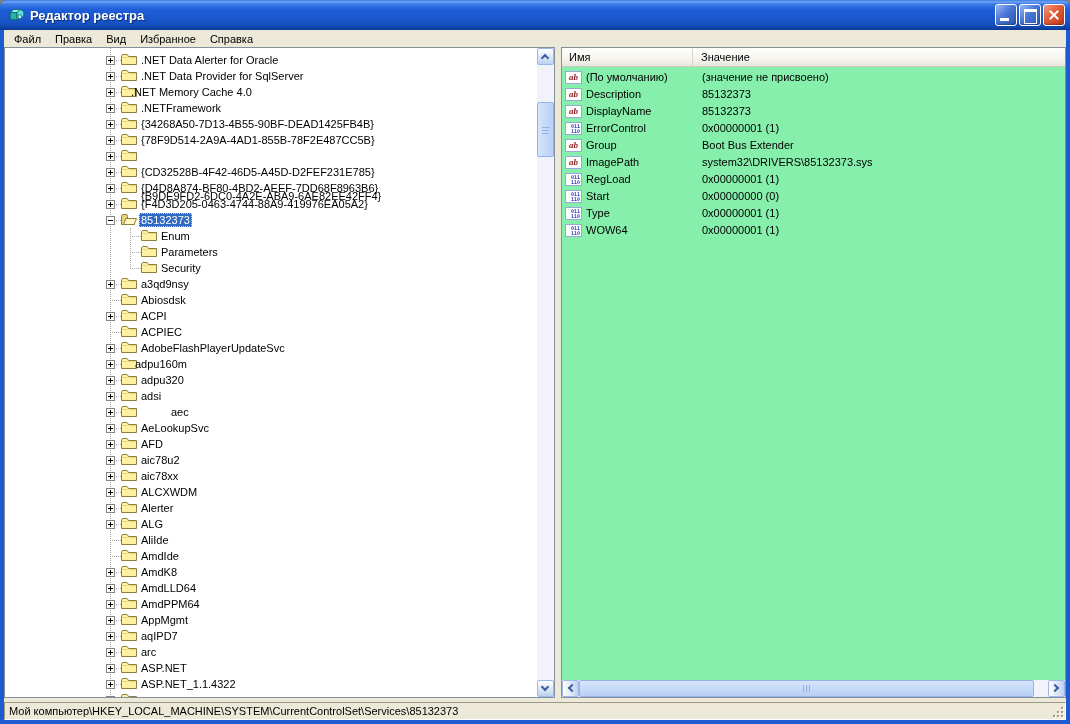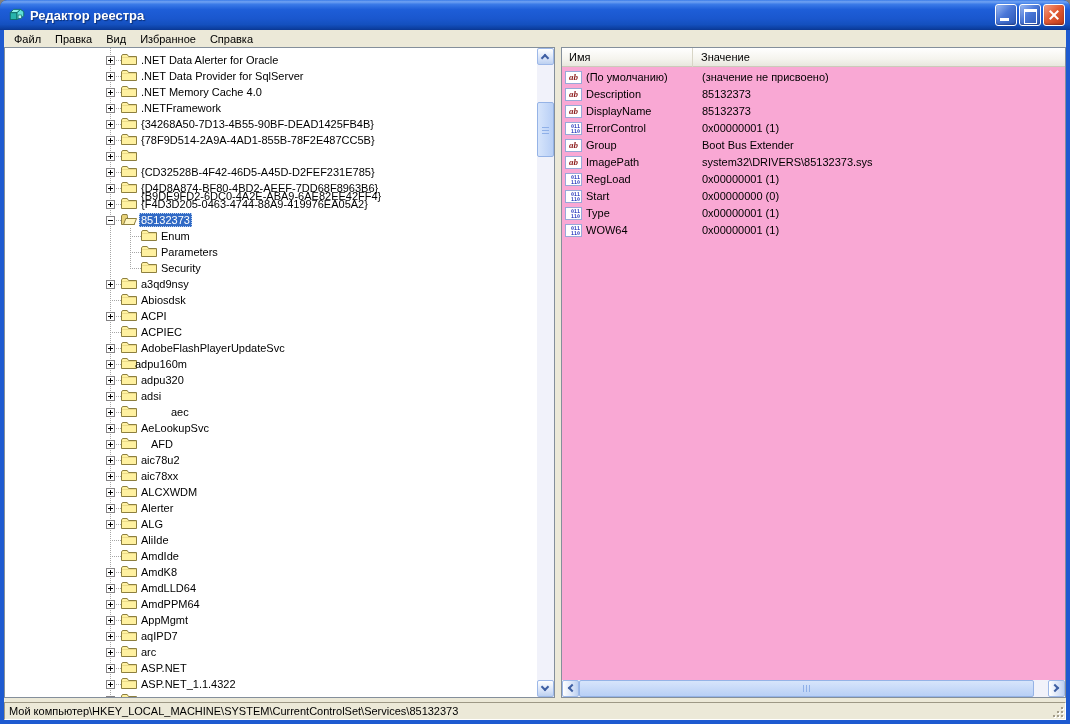--- a/index.html
+++ b/index.html
@@ -36,21 +36,21 @@
   .tree-row{position:absolute;left:0;right:0;height:16px;}
   .stub{position:absolute;top:8px;height:1px;background-image:linear-gradient(90deg,#A6A6A6 1px,transparent 1px);background-size:2px 1px;}
   .ebox{position:absolute;top:4px;width:9px;height:9px;background:#fff;border:1px solid #848284;}
   .ebox::before{content:'';position:absolute;left:1px;top:3px;width:5px;height:1px;background:#000;}
   .ebox.plus::after{content:'';position:absolute;left:3px;top:1px;width:1px;height:5px;background:#000;}
   .folder{position:absolute;top:1px;width:16px;height:13px;}
   .tlabel{position:absolute;top:1px;height:14px;line-height:14px;padding:0 2px;white-space:nowrap;color:#000;}
   .tree-row.selected .tlabel{background:#316AC5;color:#fff;outline:1px dotted #B8D0F0;outline-offset:-1px;}
   .splitter{position:absolute;left:551px;width:6px;top:0;bottom:0;}
   
-  .right-pane{position:absolute;left:557px;right:0;top:0;bottom:0;background:#f9a8d4;border:1px solid #848F9B;}
+  .right-pane{position:absolute;left:557px;right:0;top:0;bottom:0;background:#86efac;border:1px solid #848F9B;}
   .lv-header{position:absolute;top:0;left:0;right:0;height:19px;font-size:11px;
     background:linear-gradient(180deg,#FFFFFF,#F5F4EE 60%,#E8E7DE);border-bottom:1px solid #CCCABA;}
   .col{position:absolute;top:0;height:19px;line-height:19px;padding-left:7px;color:#000;}
   .col-name{left:0;width:131px;border-right:1px solid #D8D5C6;}
   .col-value{left:132px;right:0;}
   .lv-rows{position:absolute;top:19px;left:0;right:0;bottom:17px;overflow:hidden;font-size:11px;}
   .val-row{position:absolute;left:0;right:0;height:17px;}
   .vicon{position:absolute;left:3px;top:2px;width:17px;height:13px;border:1px solid #98A8D8;background:#fff;
     color:#8B1A1A;font:italic bold 9px/10px "Liberation Serif",serif;text-align:center;overflow:hidden;}
   .vicon.dw{font-style:normal;}
@@ -143,21 +143,21 @@
                 </svg></span>
               <span class="tlabel" style="left: 134px;">.NET Data Provider for SqlServer</span>
             </div>
             <div class="tree-row" style="top: 36px;">
               <span class="stub" style="left: 105px; width: 12px;"></span>
               <span class="ebox plus" style="left: 101px;"></span>
               <span class="folder" style="left: 116px;"><svg width="16" height="13" viewBox="0 0 16 13">
                   <path d="M0.5 3 L0.5 11.5 L15.5 11.5 L15.5 3.5 L7.5 3.5 L6.2 1.5 L1.5 1.5 Z" fill="#FFF1A0" stroke="#8D7F3F"></path>
                   <path d="M1 4.5 L15 4.5" stroke="#EBDA8A" fill="none"></path>
                 </svg></span>
-              <span class="tlabel" style="left: 134px; text-align: center;">.NET Memory Cache 4.0</span>
+              <span class="tlabel" style="left: 124px; text-align: center;">.NET Memory Cache 4.0</span>
             </div>
             <div class="tree-row" style="top: 52px;">
               <span class="stub" style="left: 105px; width: 12px;"></span>
               <span class="ebox plus" style="left: 101px;"></span>
               <span class="folder" style="left: 116px;"><svg width="16" height="13" viewBox="0 0 16 13">
                   <path d="M0.5 3 L0.5 11.5 L15.5 11.5 L15.5 3.5 L7.5 3.5 L6.2 1.5 L1.5 1.5 Z" fill="#FFF1A0" stroke="#8D7F3F"></path>
                   <path d="M1 4.5 L15 4.5" stroke="#EBDA8A" fill="none"></path>
                 </svg></span>
               <span class="tlabel" style="left: 134px;">.NETFramework</span>
             </div>
@@ -336,21 +336,21 @@
                 </svg></span>
               <span class="tlabel" style="left: 134px;">AeLookupSvc</span>
             </div>
             <div class="tree-row" style="top: 388px;">
               <span class="stub" style="left: 105px; width: 12px;"></span>
               <span class="ebox plus" style="left: 101px;"></span>
               <span class="folder" style="left: 116px;"><svg width="16" height="13" viewBox="0 0 16 13">
                   <path d="M0.5 3 L0.5 11.5 L15.5 11.5 L15.5 3.5 L7.5 3.5 L6.2 1.5 L1.5 1.5 Z" fill="#FFF1A0" stroke="#8D7F3F"></path>
                   <path d="M1 4.5 L15 4.5" stroke="#EBDA8A" fill="none"></path>
                 </svg></span>
-              <span class="tlabel" style="left: 144px;">AFD</span>
+              <span class="tlabel" style="left: 134px;">AFD</span>
             </div>
             <div class="tree-row" style="top: 404px;">
               <span class="stub" style="left: 105px; width: 12px;"></span>
               <span class="ebox plus" style="left: 101px;"></span>
               <span class="folder" style="left: 116px;"><svg width="16" height="13" viewBox="0 0 16 13">
                   <path d="M0.5 3 L0.5 11.5 L15.5 11.5 L15.5 3.5 L7.5 3.5 L6.2 1.5 L1.5 1.5 Z" fill="#FFF1A0" stroke="#8D7F3F"></path>
                   <path d="M1 4.5 L15 4.5" stroke="#EBDA8A" fill="none"></path>
                 </svg></span>
               <span class="tlabel" style="left: 134px;">aic78u2</span>
             </div>

